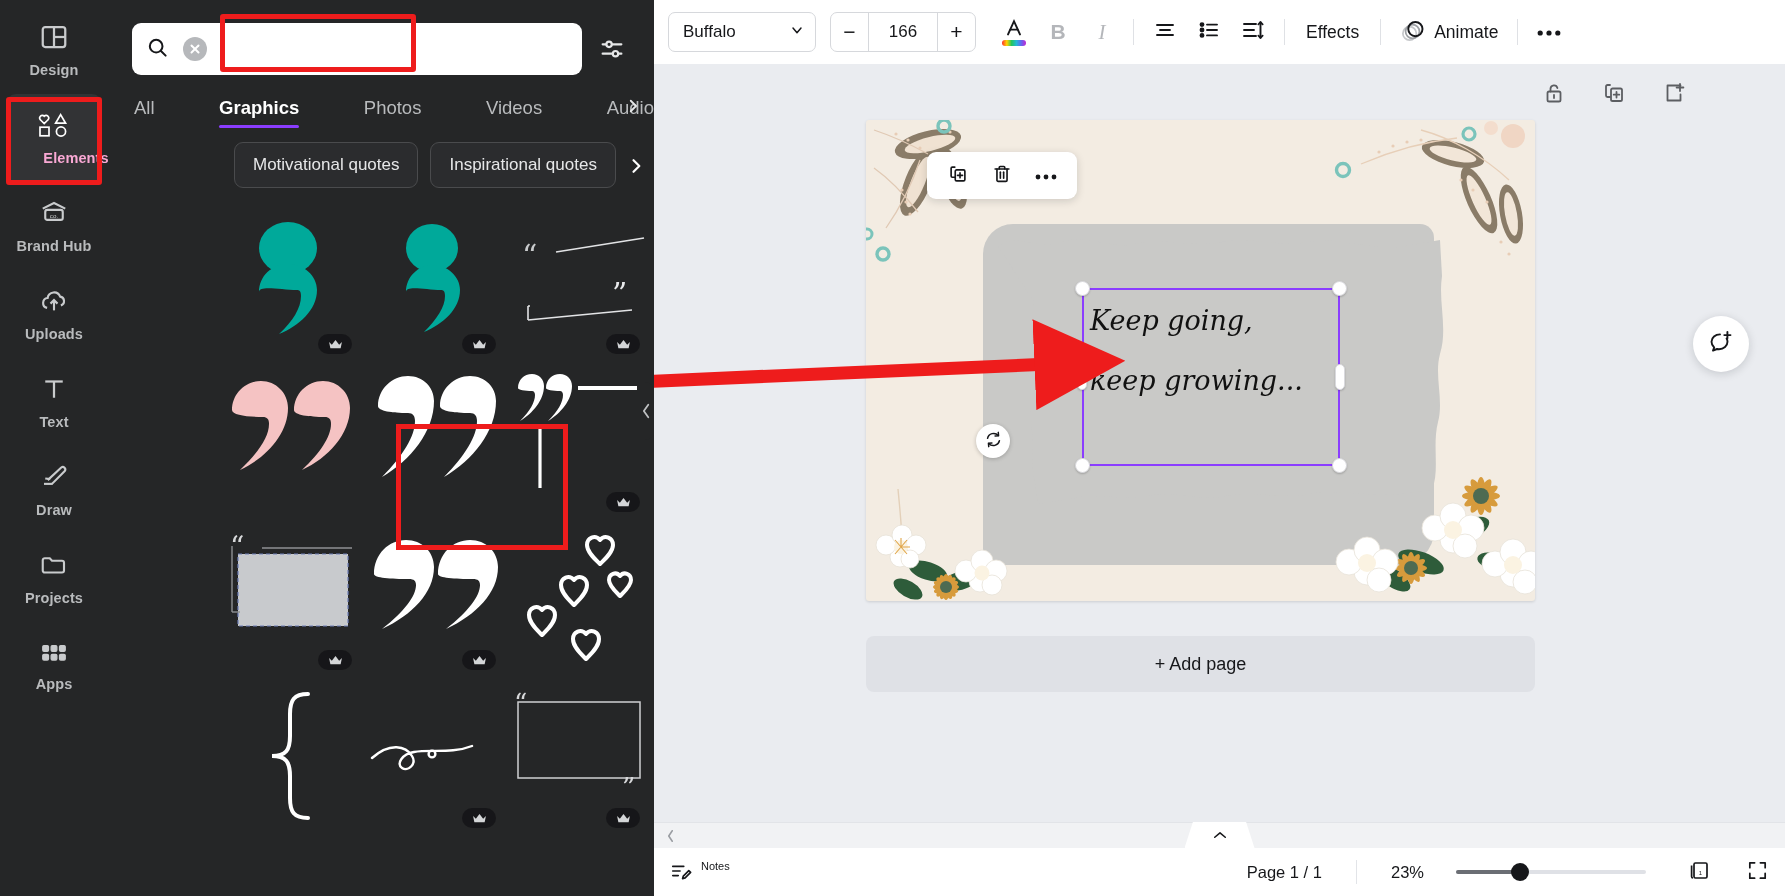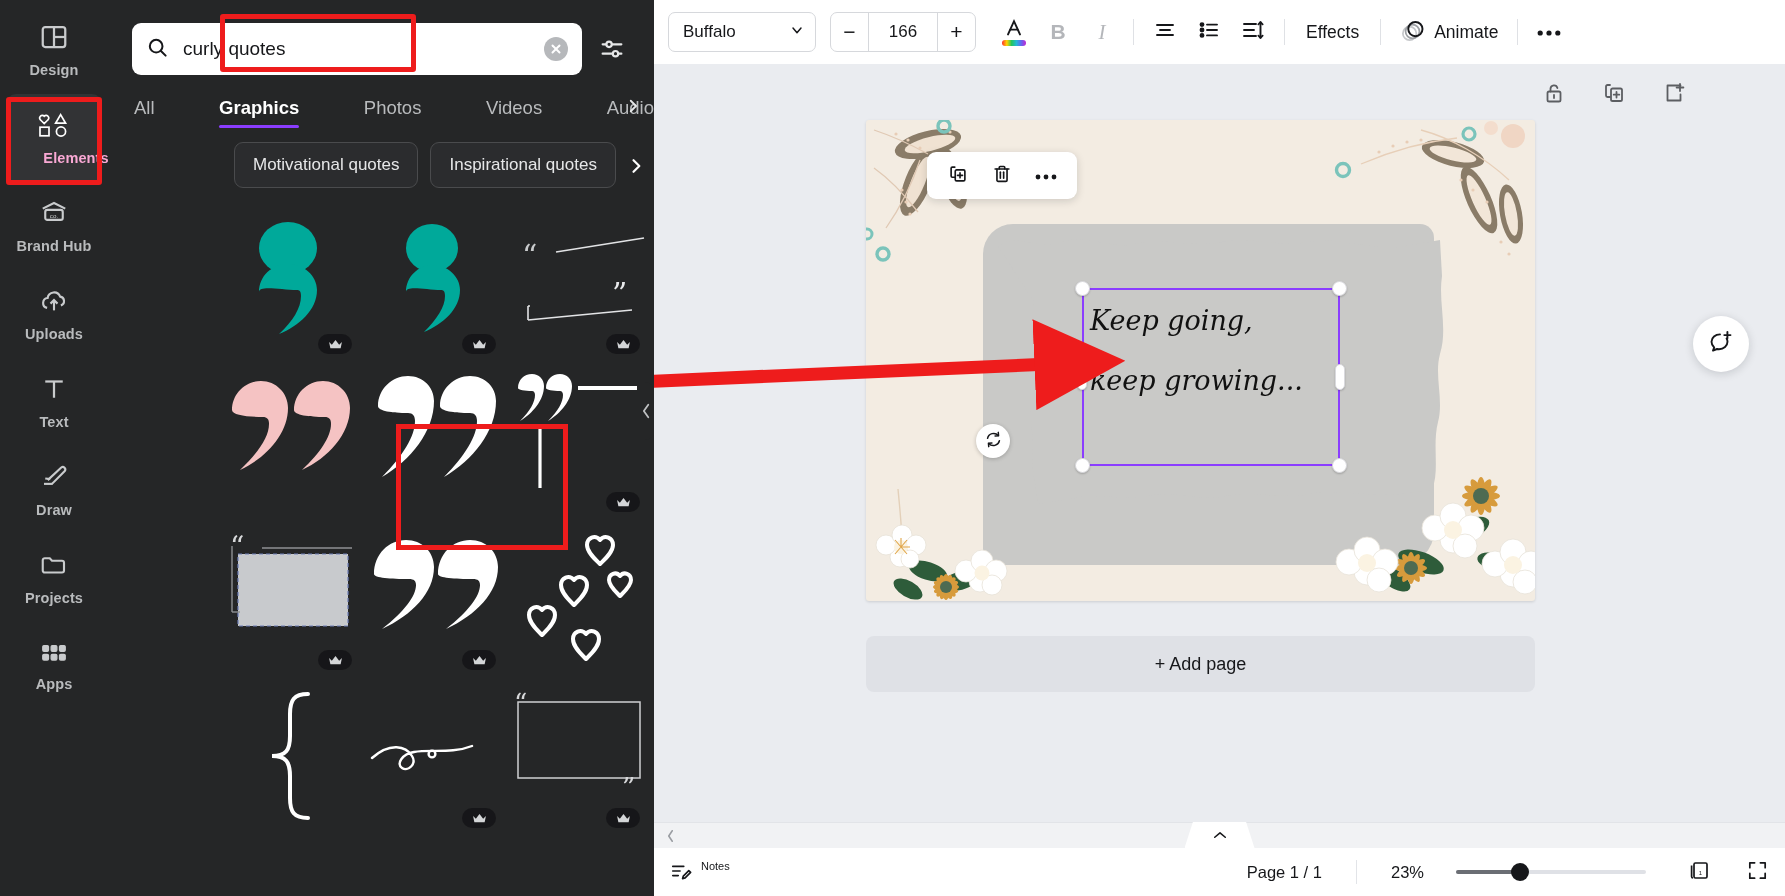--- a/index.html
+++ b/index.html
@@ -330,21 +330,20 @@
   <div class="panel">
 
     <div class="search-row">
       <div class="search-box">
         <span>
           <svg width="23" height="23" viewBox="0 0 24 24" fill="none" stroke="#16171a" stroke-width="2.1">
               <circle cx="10.6" cy="10.6" r="6.6"></circle>
               <line x1="15.6" y1="15.6" x2="20.5" y2="20.5" stroke-linecap="round"></line>
             </svg>
         </span>
-        <input readonly="" value="curly quotes" placeholder="Search elements" style="">
         <span class="clear-btn">
           <svg width="12" height="12" viewBox="0 0 12 12" fill="none" stroke="#ffffff" stroke-width="2" stroke-linecap="round">
               <line x1="2.5" y1="2.5" x2="9.5" y2="9.5"></line>
               <line x1="9.5" y1="2.5" x2="2.5" y2="9.5"></line>
             </svg>
         </span>
       </div>
       <div class="filter-btn">
         <svg width="28" height="28" viewBox="0 0 24 24" fill="none" stroke="#e6e7e8" stroke-width="1.9" stroke-linecap="round">
           <line x1="4" y1="8" x2="20" y2="8"></line>

